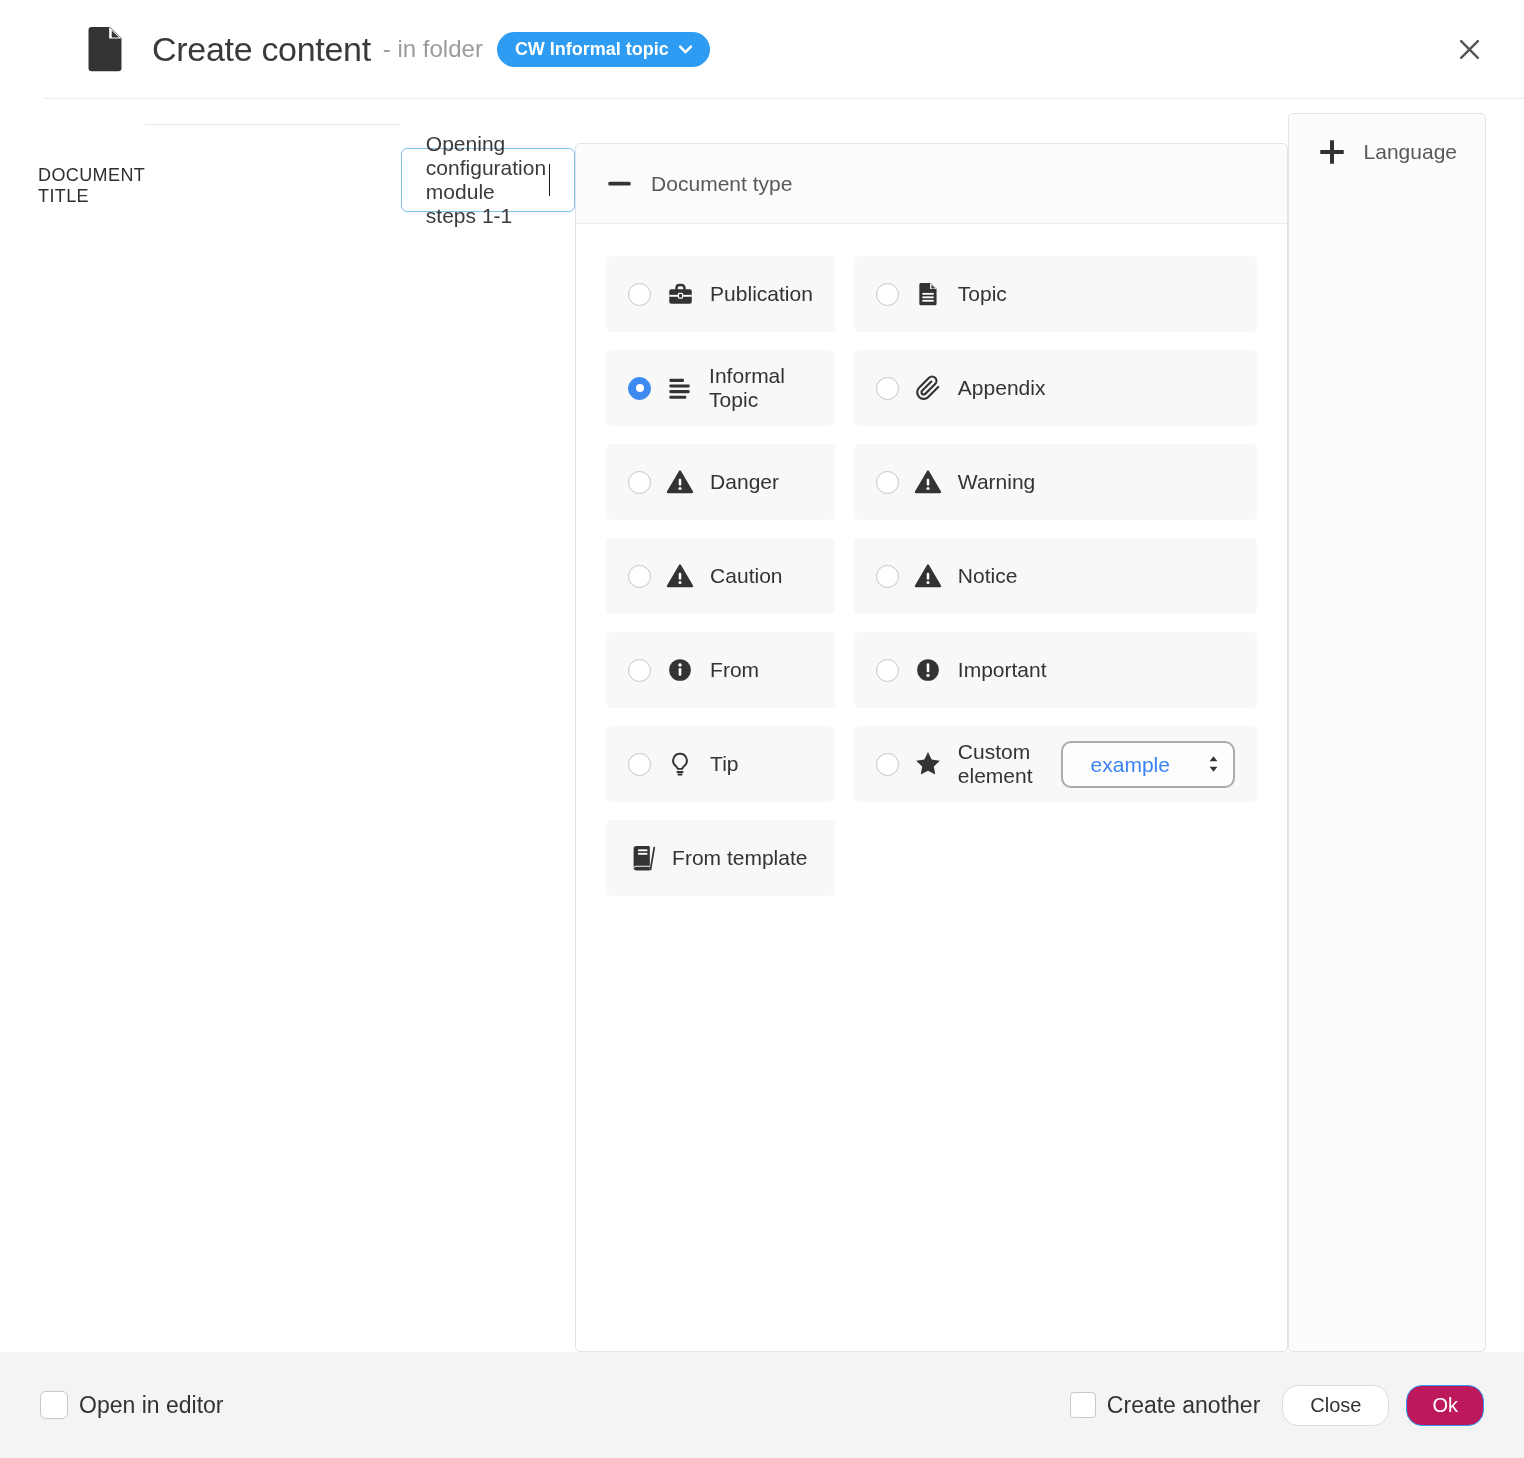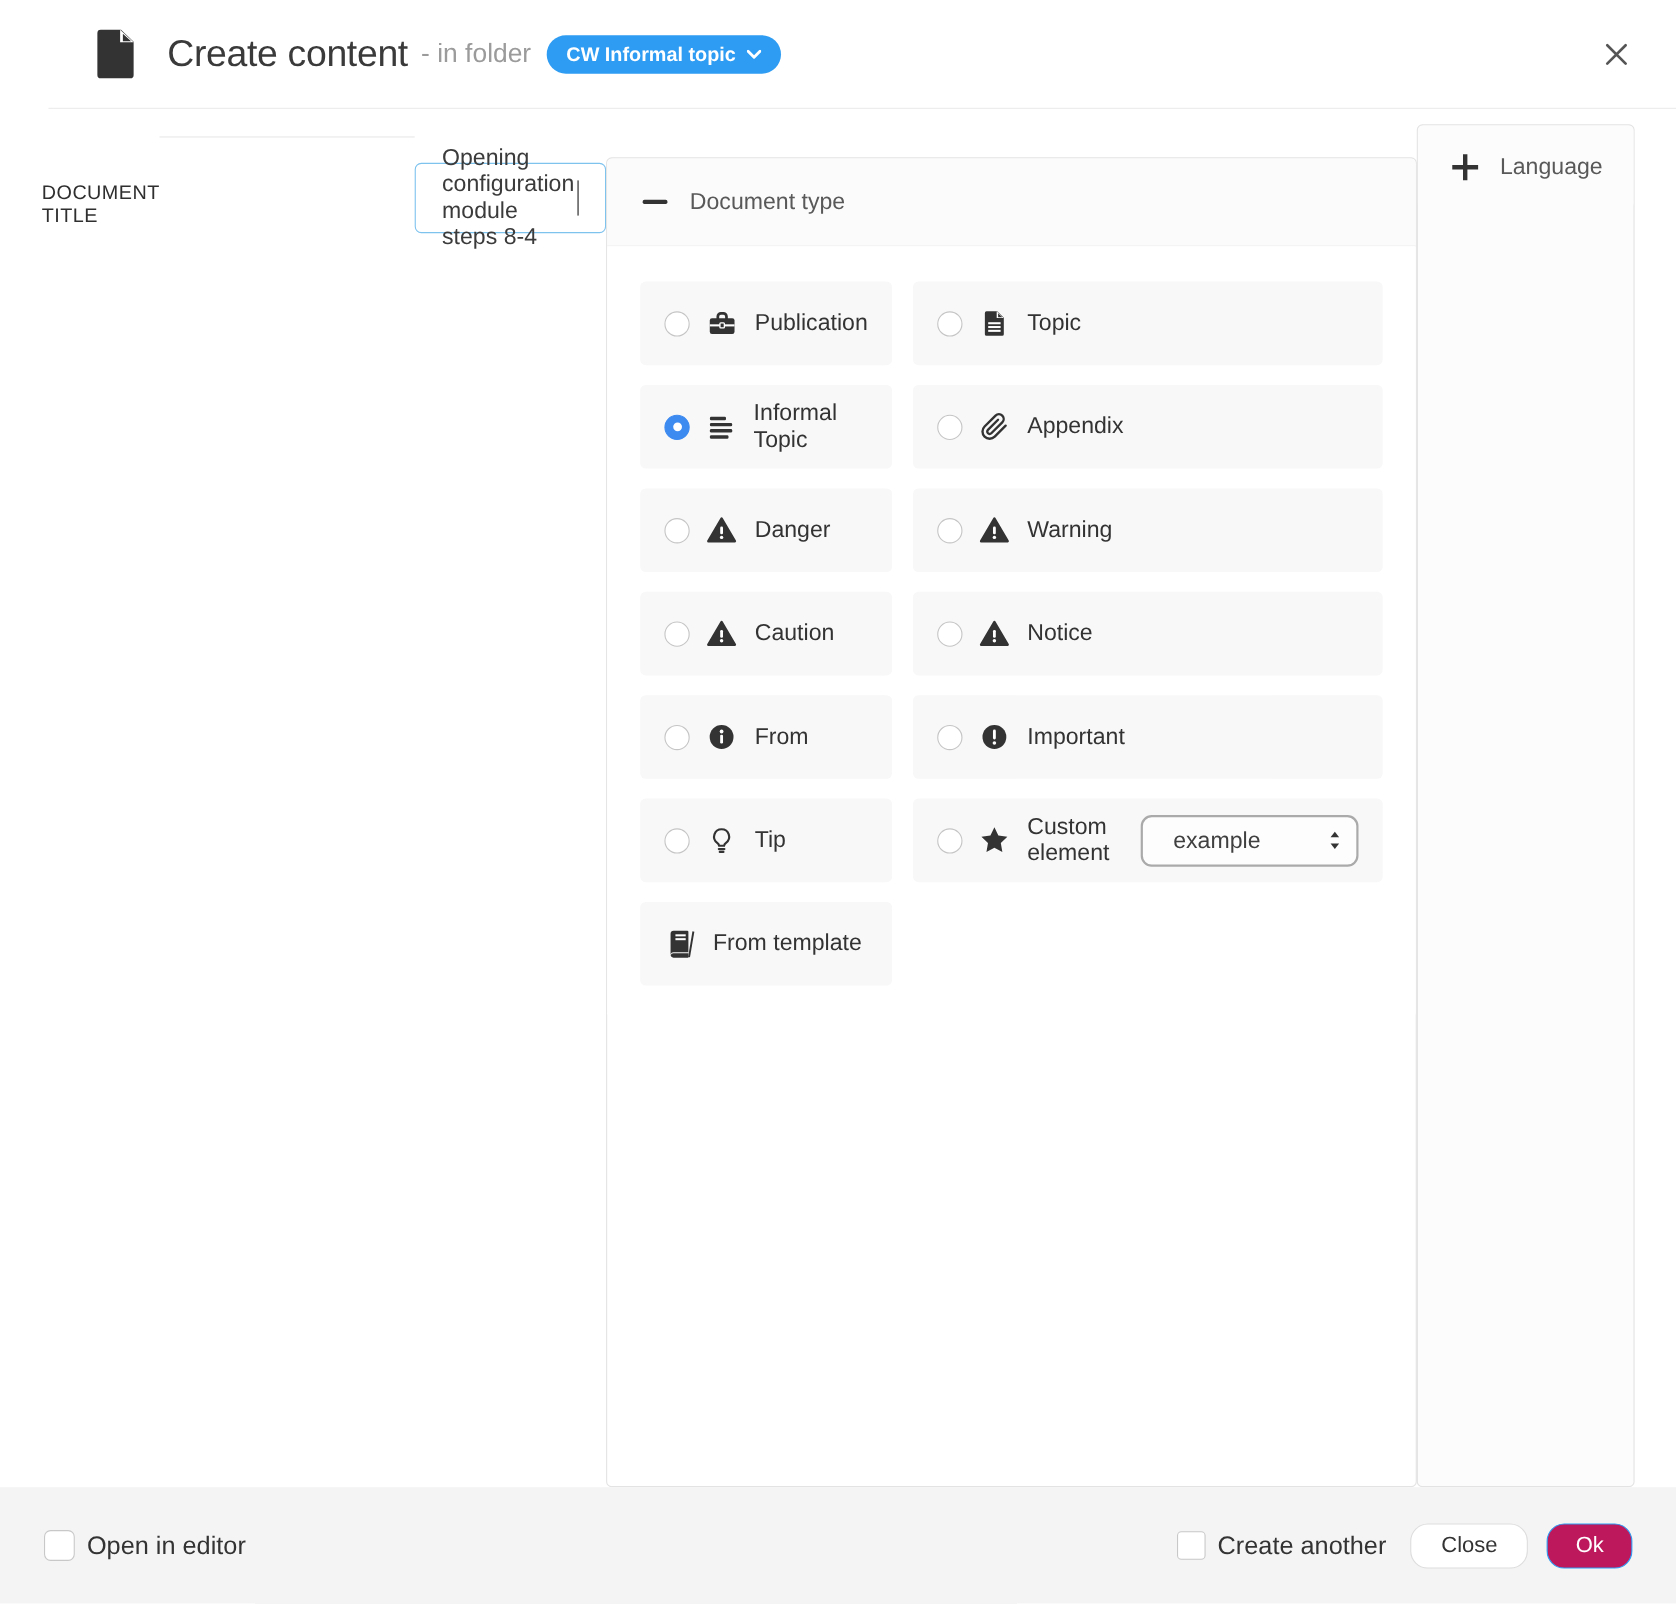--- a/index.html
+++ b/index.html
@@ -33,21 +33,21 @@
   .panel-body { padding: 32px 30px 30px 30px; background: #fff; border-radius: 0 0 5px 5px; }
   .type-grid { display: grid; grid-template-columns: 1fr 1fr; column-gap: 19px; row-gap: 18px; }
   .type-row { height: 76px; background: #f8f8f8; border-radius: 5px; display: flex; align-items: center; padding: 0 22px; cursor: pointer; }
   .radio { flex: 0 0 23px; width: 23px; height: 23px; border-radius: 50%; background: #fff; border: 1px solid #c5c5c5; margin-right: 15px; position: relative; }
   .radio.selected { background: #3D8AF0; border-color: #3D8AF0; }
   .radio.selected::after { content: ""; position: absolute; left: 50%; top: 50%; transform: translate(-50%,-50%); width: 8px; height: 8px; border-radius: 50%; background: #fff; }
   .ticon { width: 28px; height: 28px; display: flex; align-items: center; justify-content: center; margin-right: 16px; }
   .tlabel { font-size: 21px; color: #333; }
 
   .select-wrap { position: relative; margin-left: 28px; display: inline-flex; }
-  .ce-select { appearance: none; -webkit-appearance: none; width: 198px; height: 47px; border: 2px solid #aaa; border-radius: 10px; background: #fdfdfd; font-size: 21px; color: #404040; font-family: inherit; padding: 0 50px 0 28px; cursor: pointer; }
+  .ce-select { appearance: none; -webkit-appearance: none; width: 174px; height: 47px; border: 2px solid #aaa; border-radius: 10px; background: #fdfdfd; font-size: 21px; color: #3b82f6; font-family: inherit; padding: 0 50px 0 28px; cursor: pointer; }
   .select-arrows { position: absolute; right: 15px; top: 50%; transform: translateY(-50%); pointer-events: none; }
 
   
   footer { margin-top: auto; flex: 0 0 106px; height: 106px; background: #f4f4f4; display: flex; align-items: center; padding: 0 40px; }
   .chk { display: flex; align-items: center; gap: 11px; cursor: pointer; font-size: 23px; color: #333; }
   .chk input { appearance: none; -webkit-appearance: none; width: 28px; height: 28px; border: 1px solid #c8c8c8; border-radius: 6px; background: #fff; cursor: pointer; margin: 0; }
   .footer-right { margin-left: auto; display: flex; align-items: center; }
   .chk.small input { width: 26px; height: 26px; border-radius: 4px; }
   .btn { font-family: inherit; font-size: 20px; border-radius: 16px; cursor: pointer; height: 41px; }
   .btn-close { margin-left: 22px; background: #fff; border: 1px solid #ddd; color: #333; padding: 0 27px; }
@@ -79,21 +79,21 @@
           <path d="M3 3l16 16M19 3L3 19" stroke="#555" stroke-width="2.3" stroke-linecap="round"></path>
         </svg>
     </button>
   </header>
 
   <main>
     <div class="doc-title-label">DOCUMENT TITLE</div>
     <div class="hr"></div>
 
     <div class="title-input">
-      <span>Opening configuration module steps 8-4</span>
+      <span>Opening configuration module steps 1-1</span>
         <span class="caret"></span>
     </div>
 
     <section class="panel open">
       <div class="panel-header">
         <span class="sec-icon">
           <svg width="27" height="27" viewBox="0 0 24 24">
               <rect x="2" y="10.4" width="20" height="3.4" rx="1.4" fill="#333"></rect>
             </svg>
         </span>

